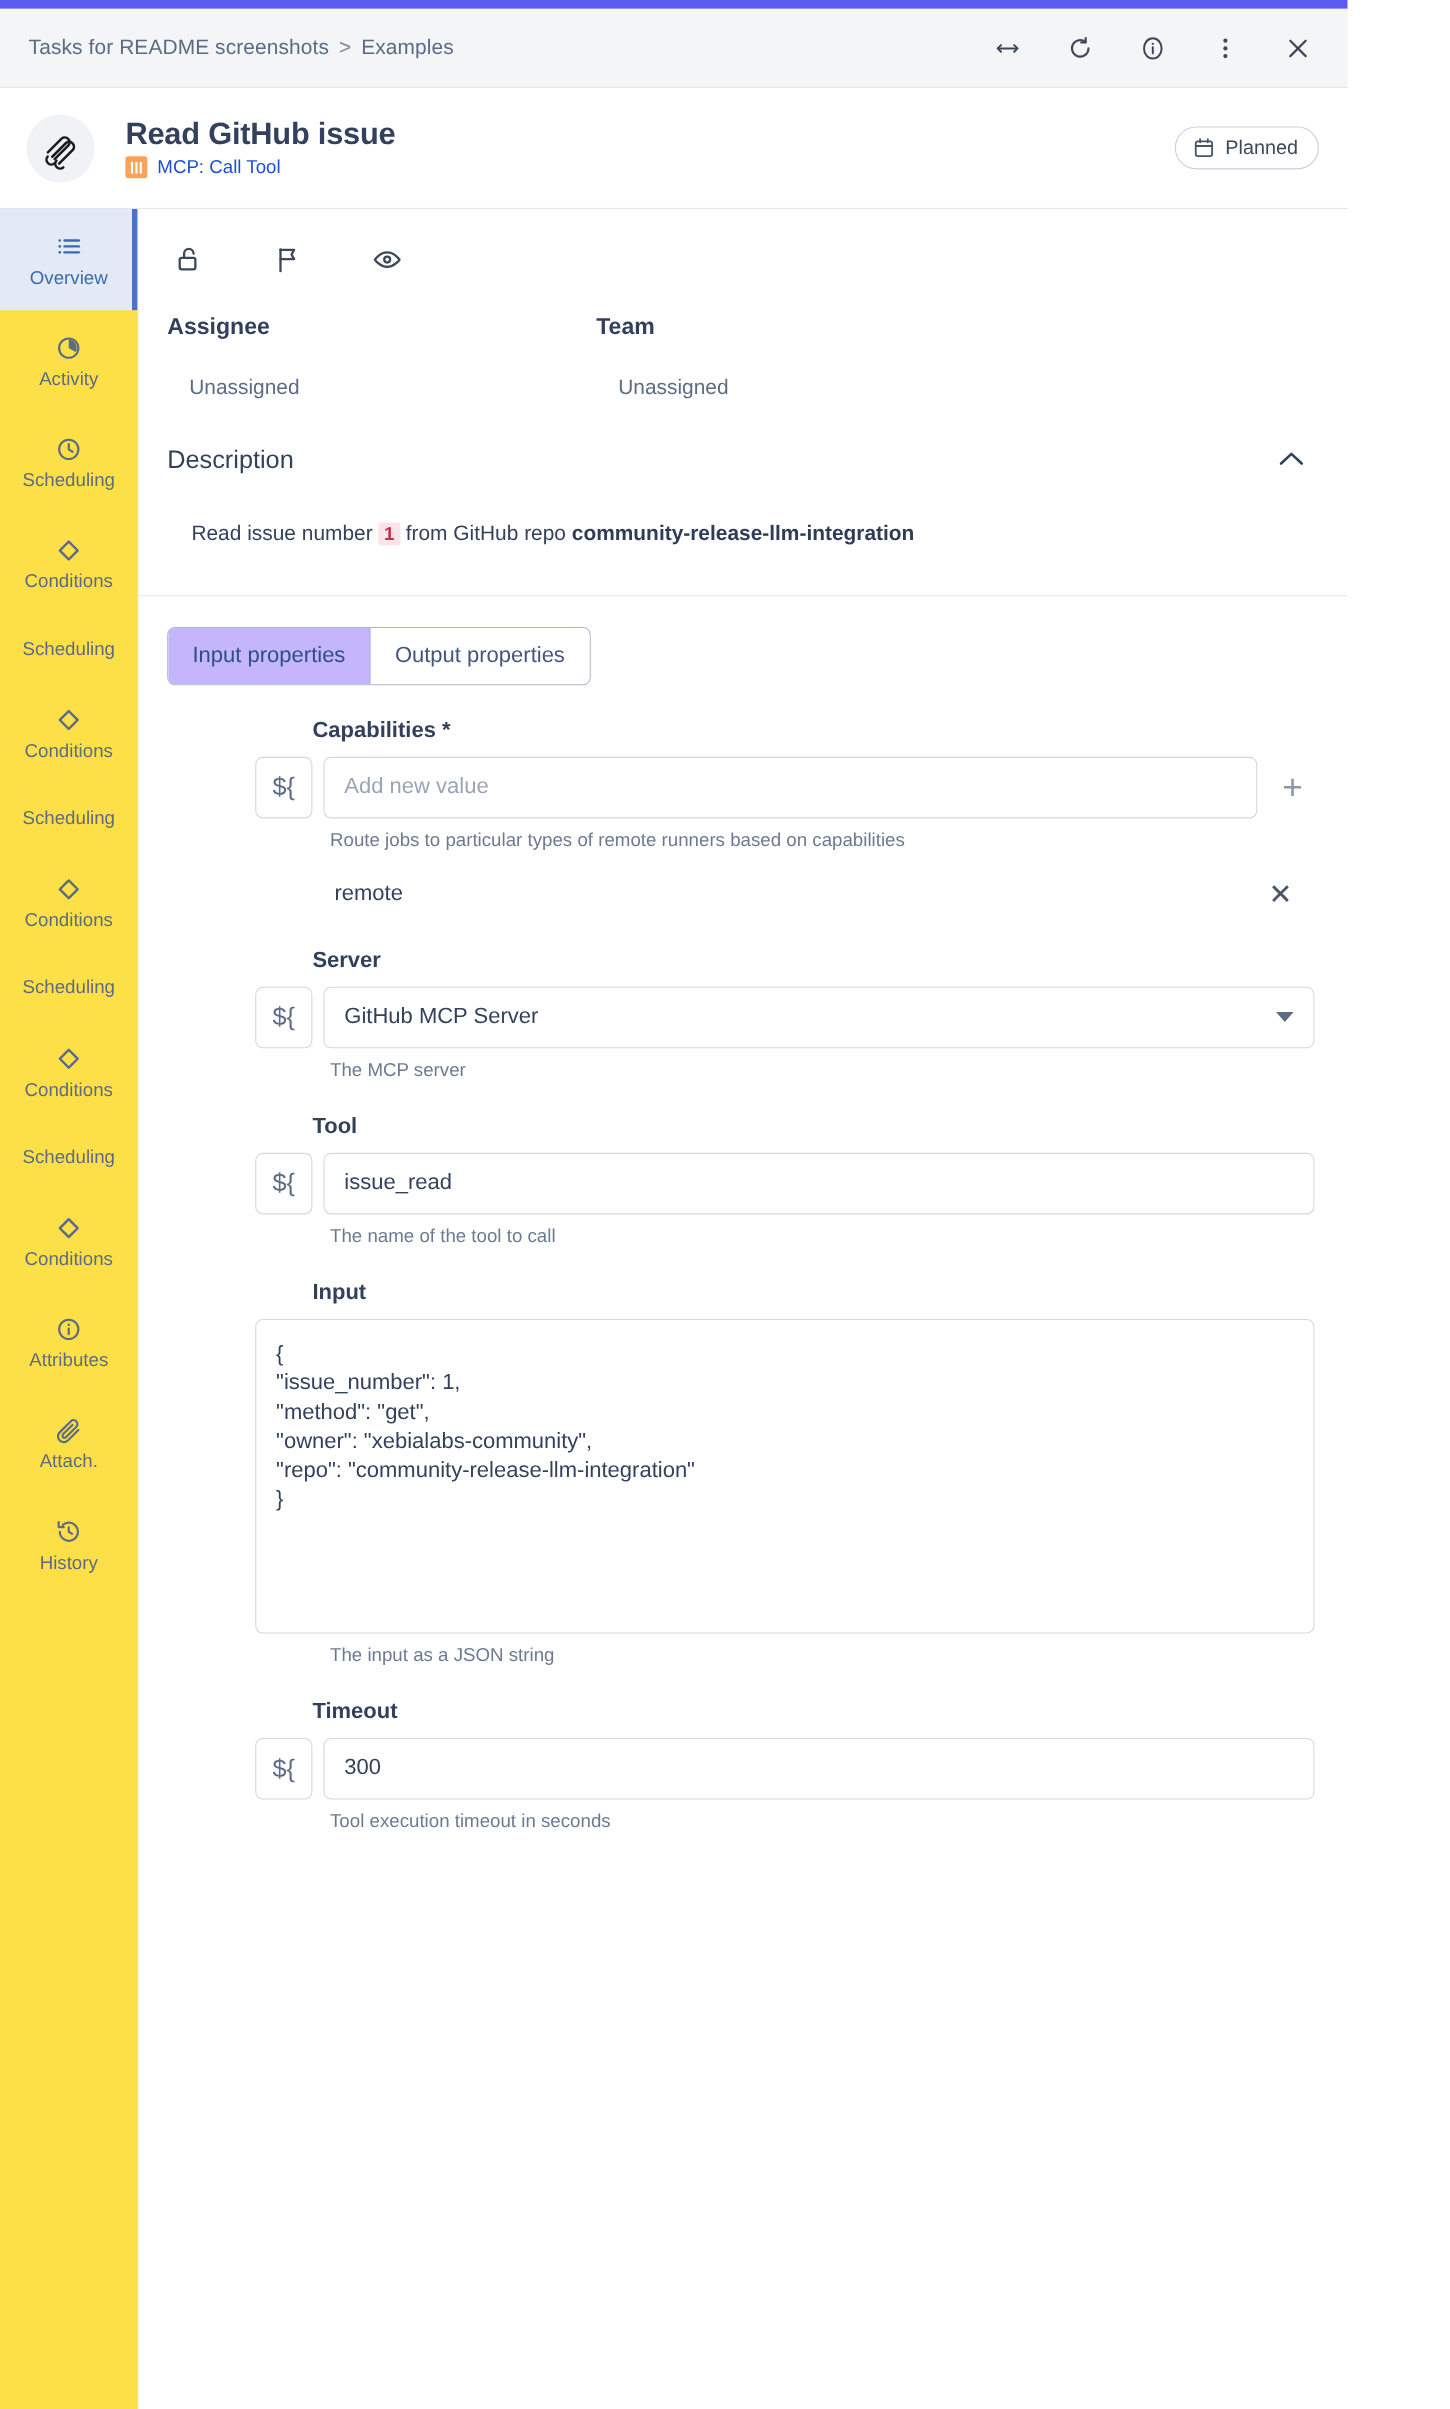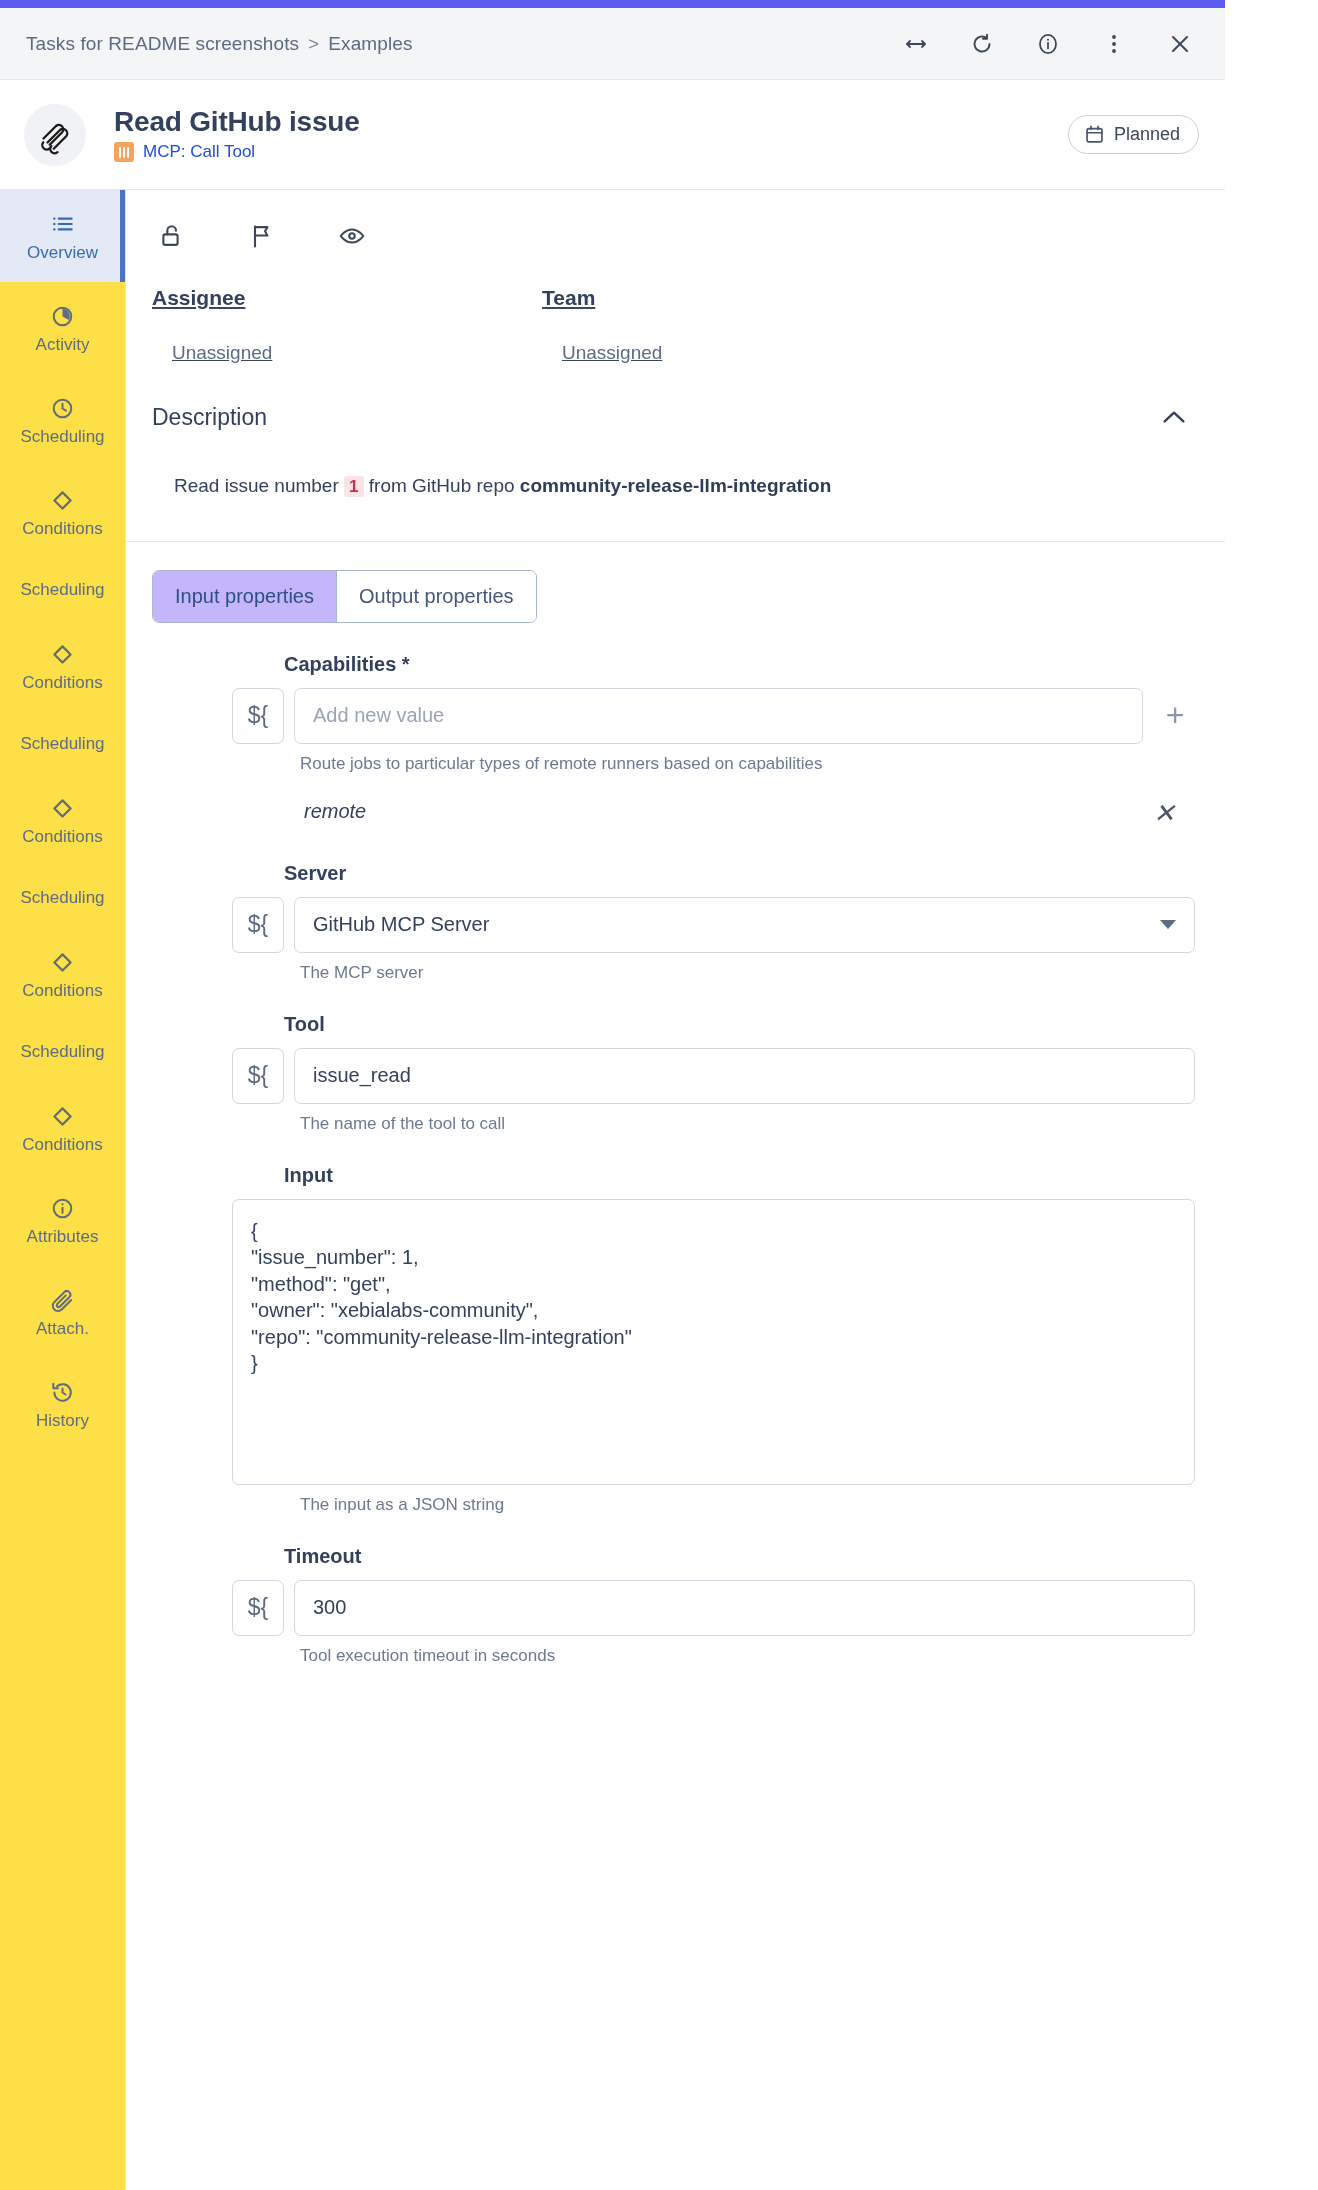--- a/index.html
+++ b/index.html
@@ -195,21 +195,20 @@
   .aicon {
     width: 32px; height: 32px;
     display: flex; align-items: center; justify-content: center;
     color: #3c4858;
     cursor: pointer;
   }
 
   .row2col {
     display: flex;
     padding: 34px 0 0 26px;
-    text-decoration: underline;
   }
   .col { width: 390px; }
   .field-head {
     font-size: 21px;
     font-weight: bold;
     color: #33405c;
     margin-bottom: 32px;
   }
   .field-val {
     font-size: 19px;
@@ -354,24 +353,23 @@
     color: #6a7governor;
   }
   .fhelp {
     font-size: 17px;
     color: #6c7a91;
     margin-top: 10px;
     padding-left: 16px;
   }
   .chip-row {
     display: flex;
-    align-items: flex-start;
+    align-items: center;
     margin-top: 26px;
     padding: 0 0 0 20px;
-    font-style: italic;
   }
   .chip-label { font-size: 20px; color: #34415c; }
   .chip-spacer { flex: 1 1 auto; }
   .chip-x {
     font-size: 26px;
     color: #4a5568;
     cursor: pointer;
     padding-right: 20px;
     line-height: 1;
   }

